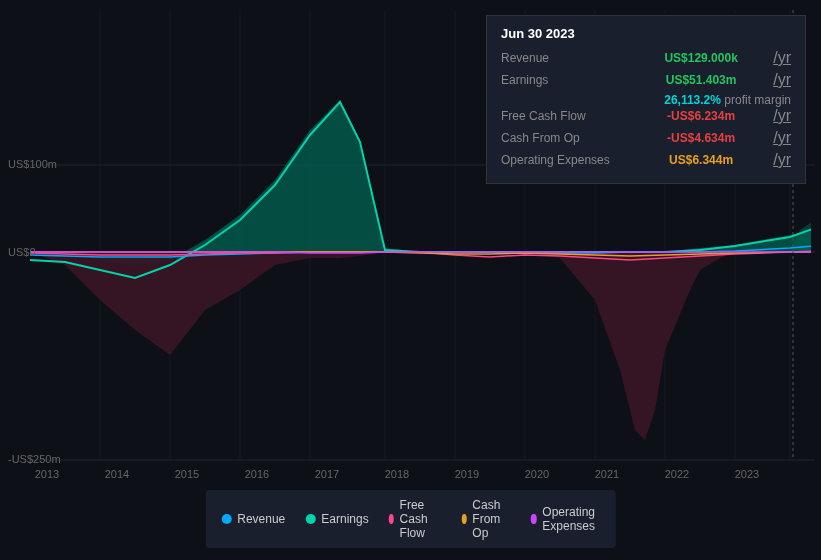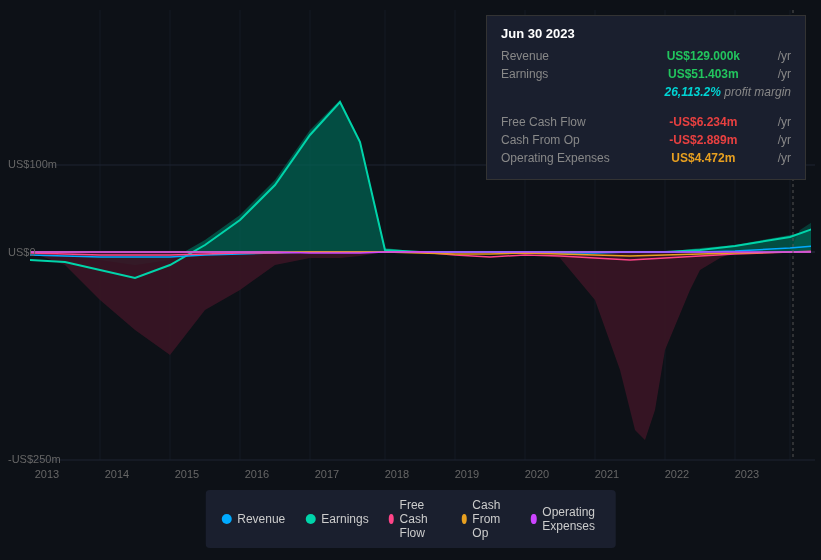--- a/index.html
+++ b/index.html
@@ -57,29 +57,29 @@
       font-weight: bold;
       margin-left: 8px;
     }
 
     .tooltip-value.cyan { color: #22c55e; }
     .tooltip-value.negative { color: #e84040; }
     .tooltip-value.orange { color: #e8a020; }
 
     .tooltip-unit {
       color: #888;
-      font-size: 12px;
+      font-size: 16px;
       margin-left: 0;
+      text-decoration: underline;
     }
 
     .profit-margin-row {
       display: flex;
       justify-content: flex-end;
-      margin-bottom: 16px;
-      font-style: italic;
+      margin-bottom: 0;
     }
 
     .profit-margin-text {
       font-size: 12px;
     }
 
     .profit-margin-value {
       color: #00d4d4;
       font-weight: bold;
     }
@@ -153,27 +153,27 @@
     </div>
 
     <div class="tooltip-row">
       <span class="tooltip-label">Free Cash Flow</span>
       <span class="tooltip-value negative">-US$6.234m</span>
       <span class="tooltip-unit">/yr</span>
     </div>
 
     <div class="tooltip-row">
       <span class="tooltip-label">Cash From Op</span>
-      <span class="tooltip-value negative">-US$2.889m</span>
+      <span class="tooltip-value negative">-US$4.634m</span>
       <span class="tooltip-unit">/yr</span>
     </div>
 
     <div class="tooltip-row">
       <span class="tooltip-label">Operating Expenses</span>
-      <span class="tooltip-value orange">US$4.472m</span>
+      <span class="tooltip-value orange">US$6.344m</span>
       <span class="tooltip-unit">/yr</span>
     </div>
   </div>
 
   <svg class="chart-area" viewBox="0 0 821 490" preserveAspectRatio="none">
     <defs>
       <clipPath id="chart-clip">
         <rect x="30" y="10" width="781" height="450"></rect>
       </clipPath>
     </defs>

